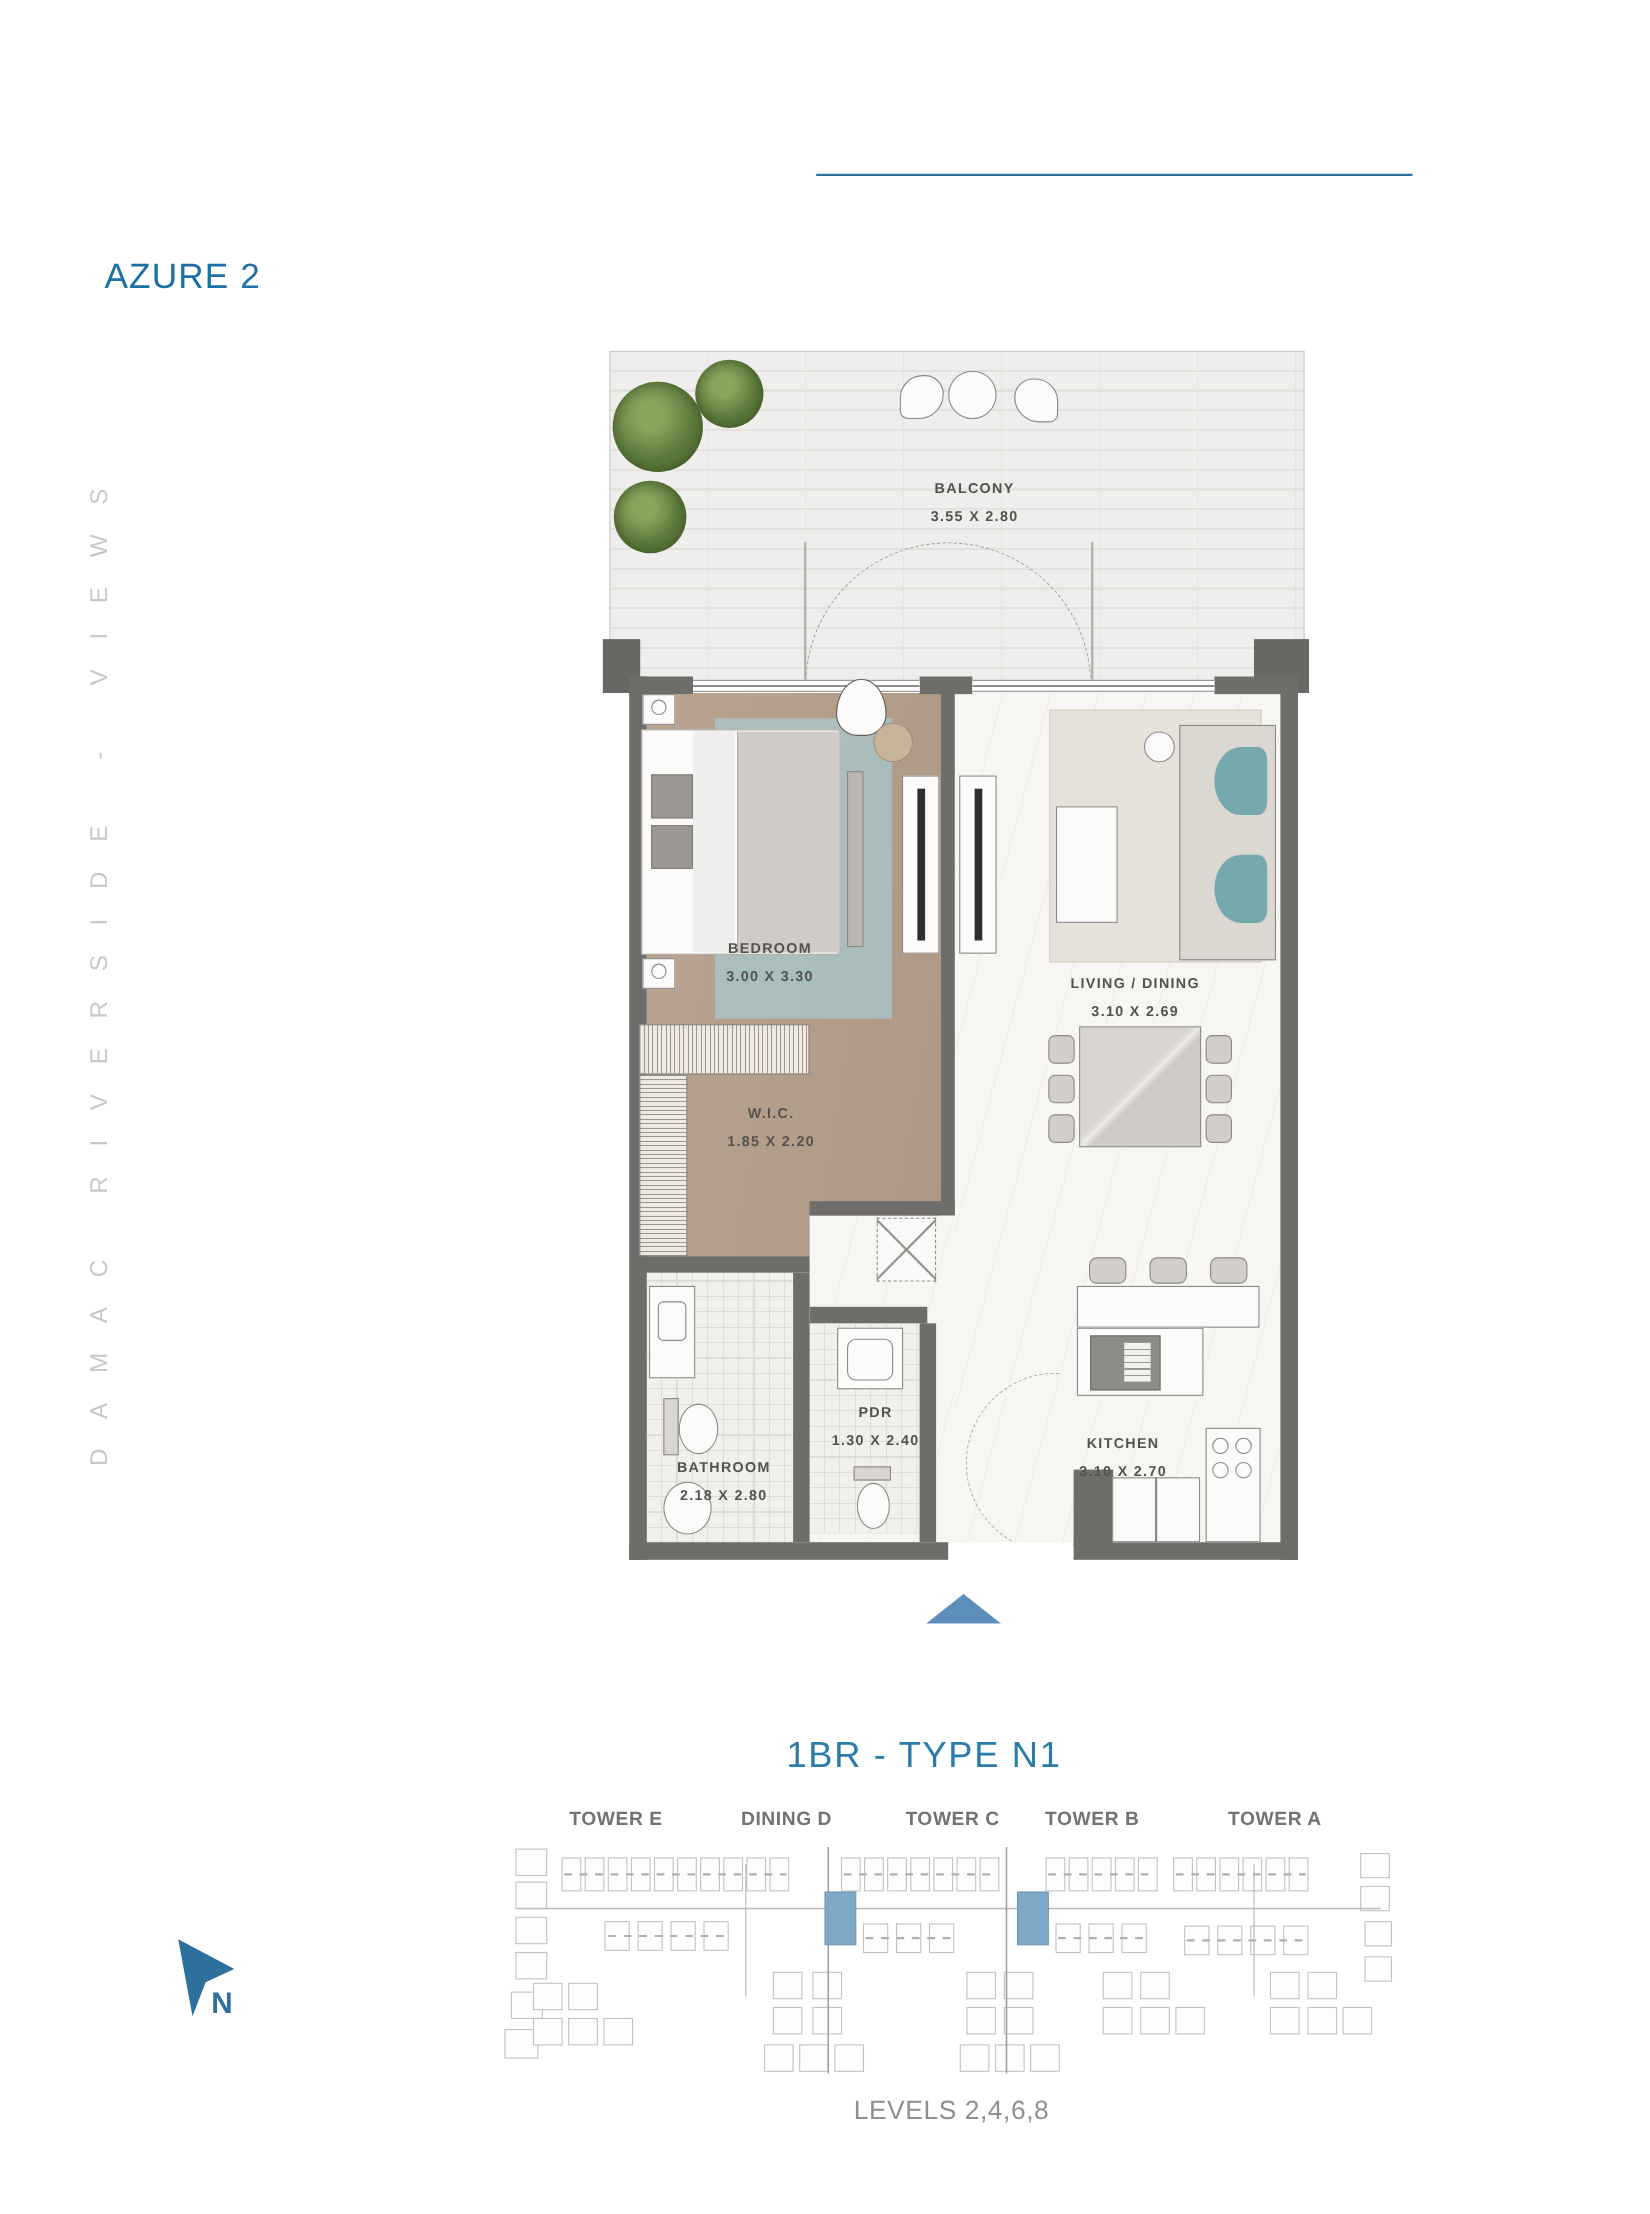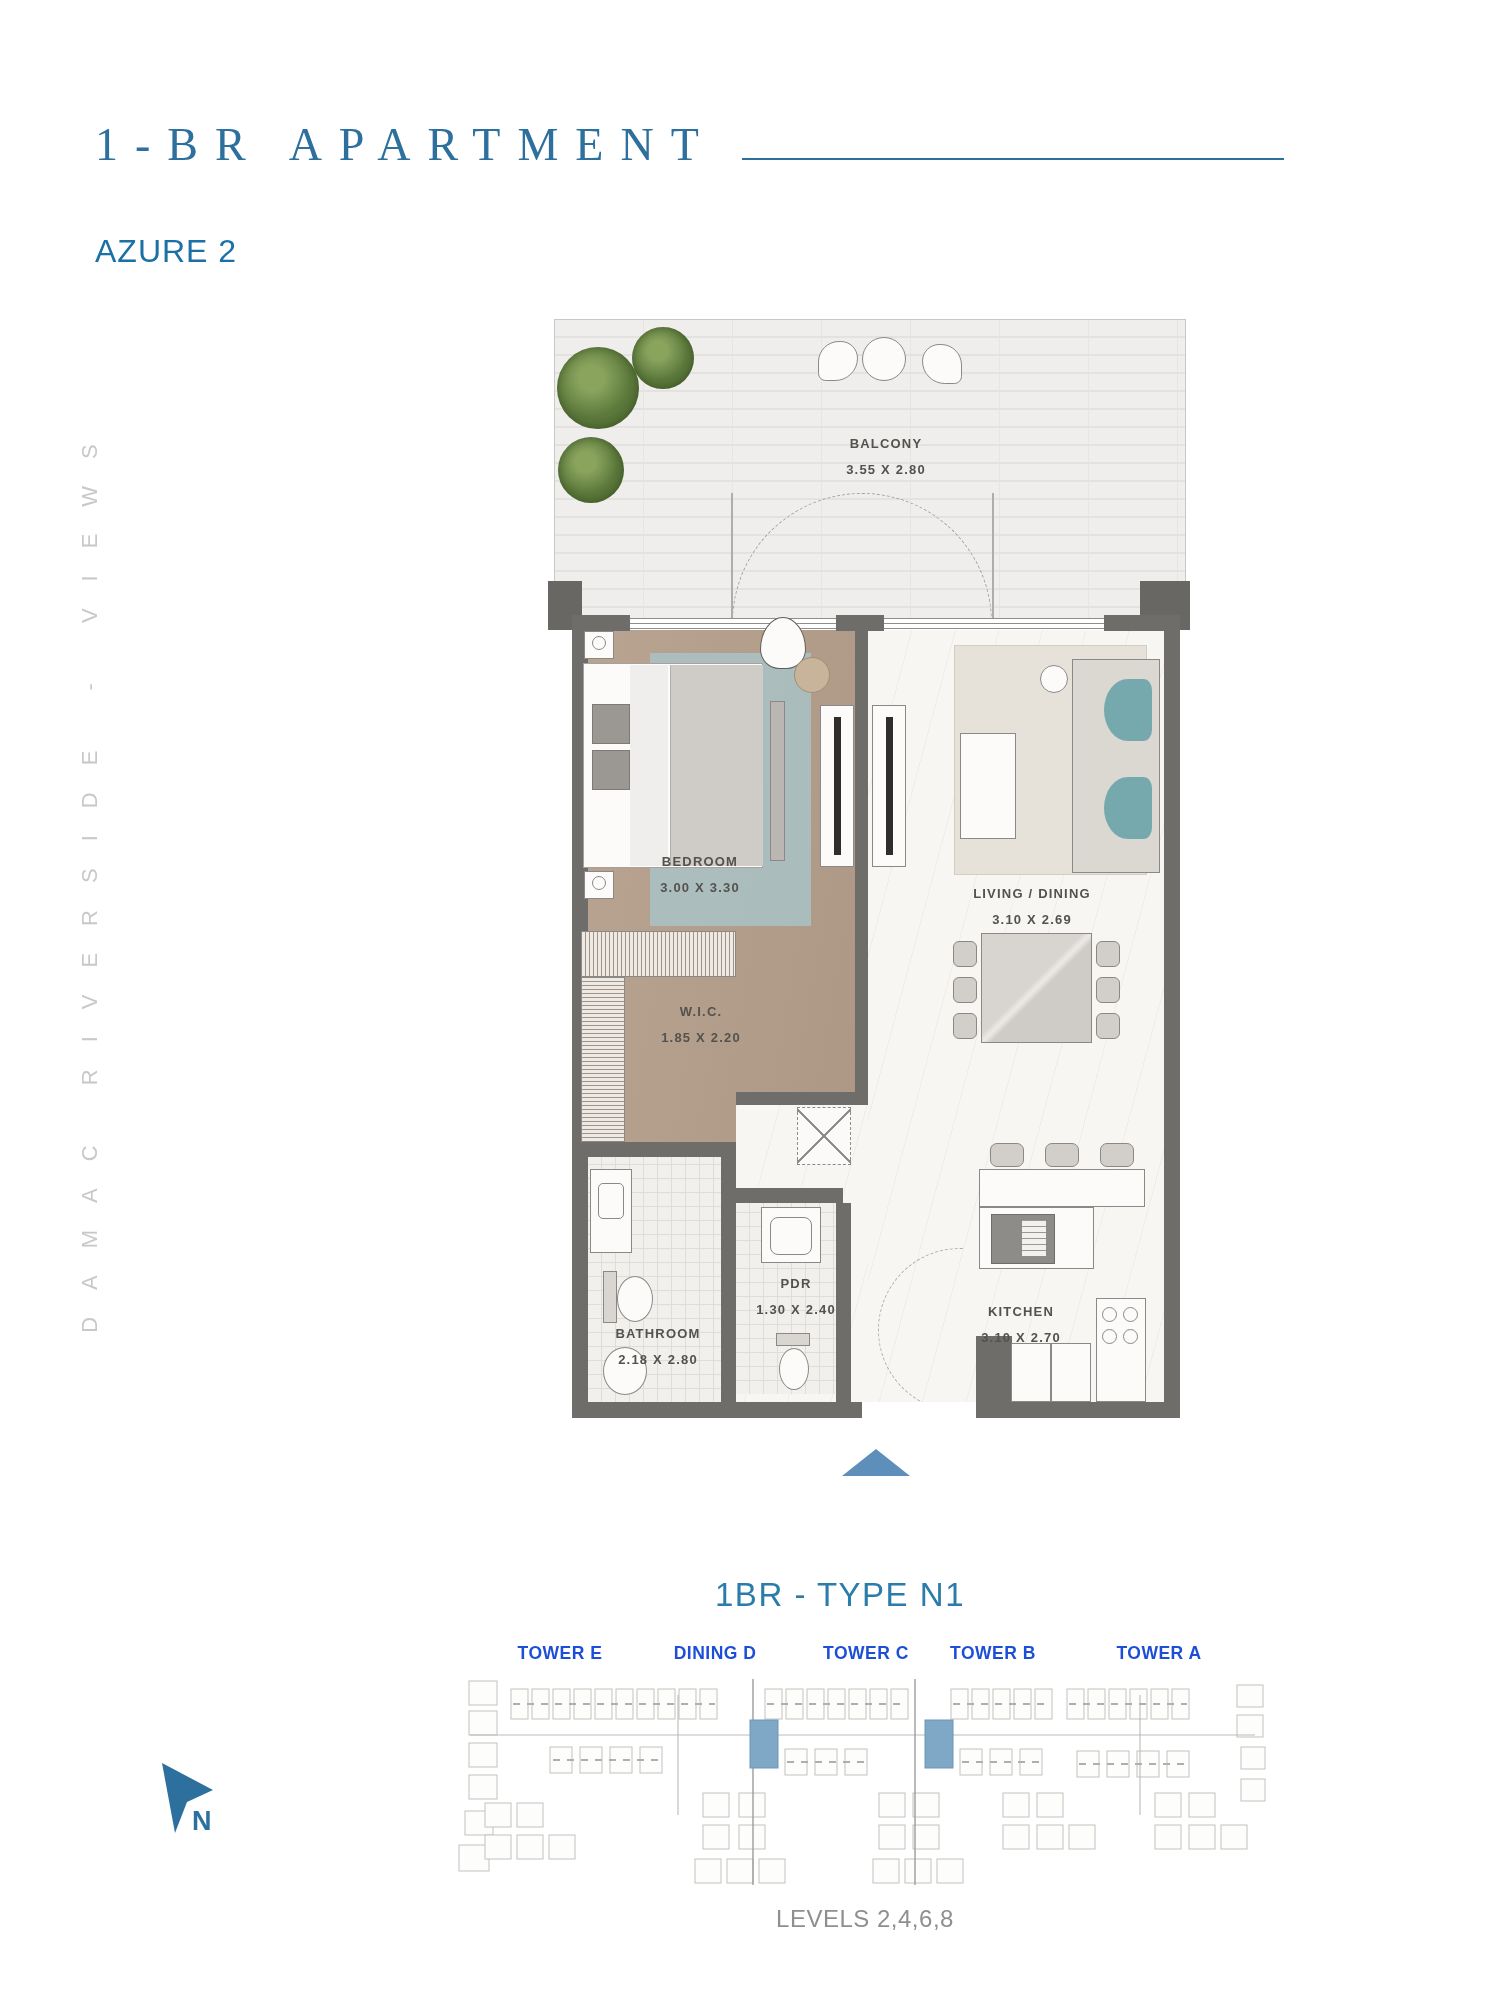--- a/index.html
+++ b/index.html
@@ -44,32 +44,31 @@
        linear-gradient(-45deg,transparent calc(50% - 1px),#8d8c89 calc(50% - 1px) calc(50% + 1px),transparent calc(50% + 1px)),#fbfaf8;
        border:1.6px dashed #8d8c89;box-sizing:border-box;}
   .entry-tri{position:absolute;width:0;height:0;border-left:34px solid transparent;
        border-right:34px solid transparent;border-bottom:27px solid #5e8fba;}
   .arc-clip{position:absolute;overflow:hidden;}
   .arc-clip > div{position:absolute;border:1.6px dashed #aeadaa;border-radius:50%;box-sizing:border-box;}
   
   .type-label{position:absolute;left:840px;top:1576px;transform:translateX(-50%);
        font-size:33px;font-weight:300;letter-spacing:1.5px;color:#2a7cab;white-space:nowrap;}
   .tower-label{position:absolute;top:1643px;transform:translateX(-50%);font-size:17.5px;
-       font-weight:700;letter-spacing:.5px;color:#1d4ed8;white-space:nowrap;}
+       font-weight:700;letter-spacing:.5px;color:#737373;white-space:nowrap;}
   .levels-label{position:absolute;left:865px;top:1905px;transform:translateX(-50%);
        font-size:24px;font-weight:300;letter-spacing:.5px;color:#8d8f91;white-space:nowrap;}
   .north-n{position:absolute;left:192px;top:1806px;font-size:27px;font-weight:700;color:#2d6f9d;}
   .north-note{position:absolute;left:165px;top:1861px;font-size:16.5px;line-height:25px;color:#9a9a9a;}
 </style>
 </head>
 <body>
 
 <div class="page">
 
-  <div class="title">1-BR APARTMENT</div>
   <div class="title-rule"></div>
   <div class="subtitle">AZURE 2</div>
   <div class="side-text">DAMAC RIVERSIDE - VIEWS</div>
 
   <div class="plan">
 
     <div class="balcony" style="left:6px;top:6px;width:630px;height:300px;"></div>
     <div class="tree" style="left:9px;top:34px;width:82px;height:82px;"></div>
     <div class="tree" style="left:84px;top:14px;width:62px;height:62px;"></div>
     <div class="tree" style="left:10px;top:124px;width:66px;height:66px;"></div>

